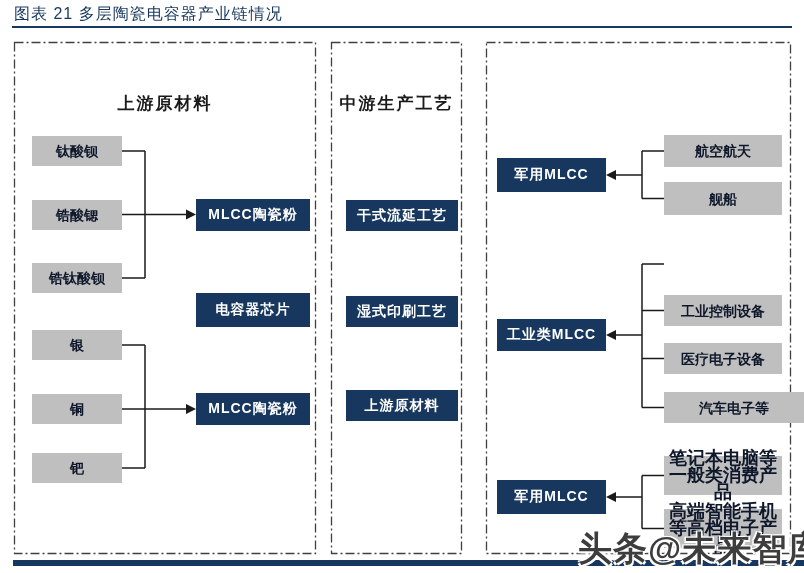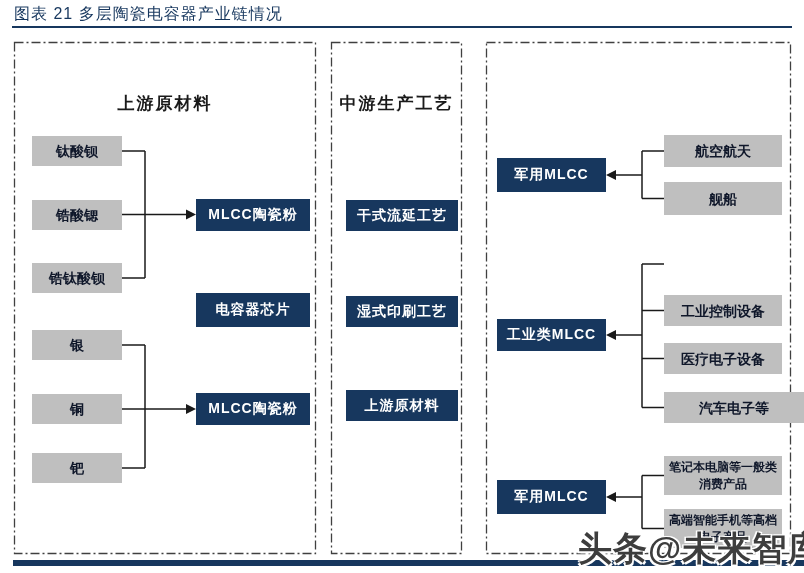--- a/index.html
+++ b/index.html
@@ -6,21 +6,21 @@
   body{font-family:"Liberation Sans","DejaVu Sans",sans-serif;}
   #stage{position:relative;width:804px;height:573px;background:#fff;overflow:hidden;}
   .abs{position:absolute;}
   #title{left:14px;top:4px;font-size:16px;font-weight:normal;color:var(--navy);letter-spacing:1px;white-space:nowrap;}
   #title-rule{left:12px;top:26px;width:780px;height:2px;background:var(--navy);}
   .col-header{font-size:17px;font-weight:bold;color:#1a1a1a;text-align:center;letter-spacing:2px;margin-top:32px;}
   .gbox{background:var(--gray);color:#0f172a;font-weight:bold;font-size:14px;
         display:flex;align-items:center;justify-content:center;text-align:center;line-height:16px;}
   .bbox{background:var(--navy);color:#ffffff;font-weight:bold;font-size:14px;
         display:flex;align-items:center;justify-content:center;text-align:center;letter-spacing:1px;}
-  .small{font-size:12px;line-height:17px;letter-spacing:0;}
+  .small{font-size:18px;line-height:17px;letter-spacing:0;}
   #svg-overlay{left:0;top:0;pointer-events:none;}
   #bottom-bar{left:13px;top:560px;width:791px;height:6px;background:var(--navy);}
   #watermark{left:578px;top:526px;font-size:34px;font-weight:bold;color:#3d3d3d;
              letter-spacing:1px;white-space:nowrap;z-index:5;
              text-shadow:-1.5px -1.5px 0 #fff,1.5px -1.5px 0 #fff,-1.5px 1.5px 0 #fff,1.5px 1.5px 0 #fff;}
 </style>
 </head>
 <body>
 
 <div id="stage">

